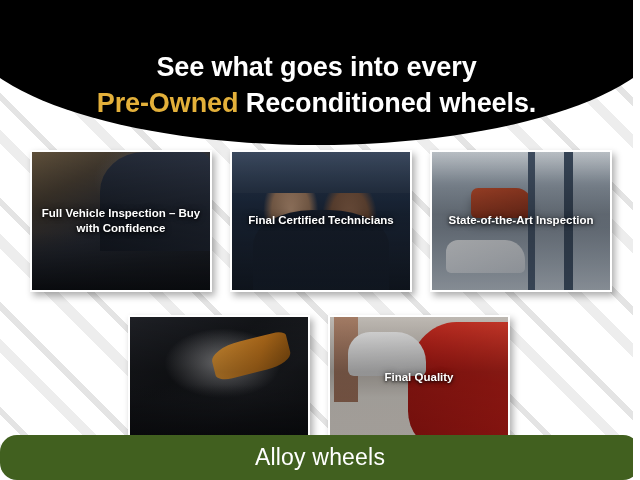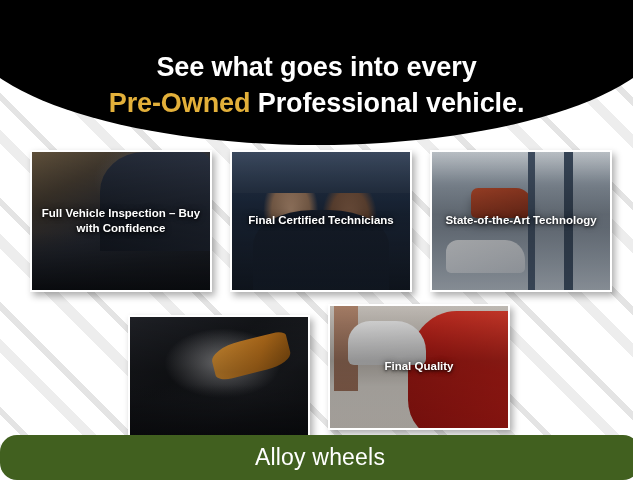--- a/index.html
+++ b/index.html
@@ -111,21 +111,21 @@
     text-shadow: 0 1px 3px rgba(0,0,0,0.85), 0 0 6px rgba(0,0,0,0.6);
   }
   .card-label.mid   { top: 50%; }
 
   
   #card-inspection { left: 30px;  top: 150px; width: 178px; height: 138px; }
   #card-technicians{ left: 230px; top: 150px; width: 178px; height: 138px; }
   #card-technology { left: 430px; top: 150px; width: 178px; height: 138px; }
   
   #card-detailing  { left: 128px; top: 315px; width: 178px; height: 122px; }
-  #card-final      { left: 328px; top: 304px; width: 178px; height: 122px; }
+  #card-final      { left: 328px; top: 315px; width: 178px; height: 122px; }
 
   
   .ph-inspection {
     background:
       radial-gradient(ellipse 60% 50% at 72% 20%, rgba(120,130,150,0.55), rgba(0,0,0,0) 62%),
       linear-gradient(150deg, #6b5a42 0%, #4a4034 22%, #2b2f3a 50%, #1b2028 72%, #121419 100%);
   }
   .ph-inspection::after {
     content: "";
     position: absolute;
@@ -257,21 +257,21 @@
 <body>
 
 <div id="stage">
 
   <div class="bg-stripes"></div>
 
   <div class="header">
     <div class="header-inner">
       <div class="headline-1">See what goes into every</div>
       <div class="headline-2">
-        <span class="gold">Pre-Owned</span><span> Professional vehicle.</span>
+        <span class="gold">Pre-Owned</span><span> Reconditioned wheels.</span>
       </div>
     </div>
   </div>
 
   <div class="card" id="card-inspection">
     <div class="card-photo ph-inspection"></div>
     <div class="card-scrim"></div>
     <div class="card-label mid">Full Vehicle Inspection – Buy with Confidence</div>
   </div>
 
@@ -279,21 +279,21 @@
     <div class="card-photo ph-technicians"></div>
     <div class="card-scrim"></div>
     <div class="card-label mid">Final Certified Technicians</div>
   </div>
 
   <div class="card" id="card-technology">
     <div class="card-photo ph-technology">
       <div class="ph-technology-extra"></div>
     </div>
     <div class="card-scrim"></div>
-    <div class="card-label mid">State-of-the-Art Technology</div>
+    <div class="card-label mid">State-of-the-Art Inspection</div>
   </div>
 
   <div class="card" id="card-detailing">
     <div class="card-photo ph-detailing"></div>
     <div class="card-scrim"></div>
   </div>
 
   <div class="card" id="card-final">
     <div class="card-photo ph-final">
       <div class="ph-final-accent"></div>

